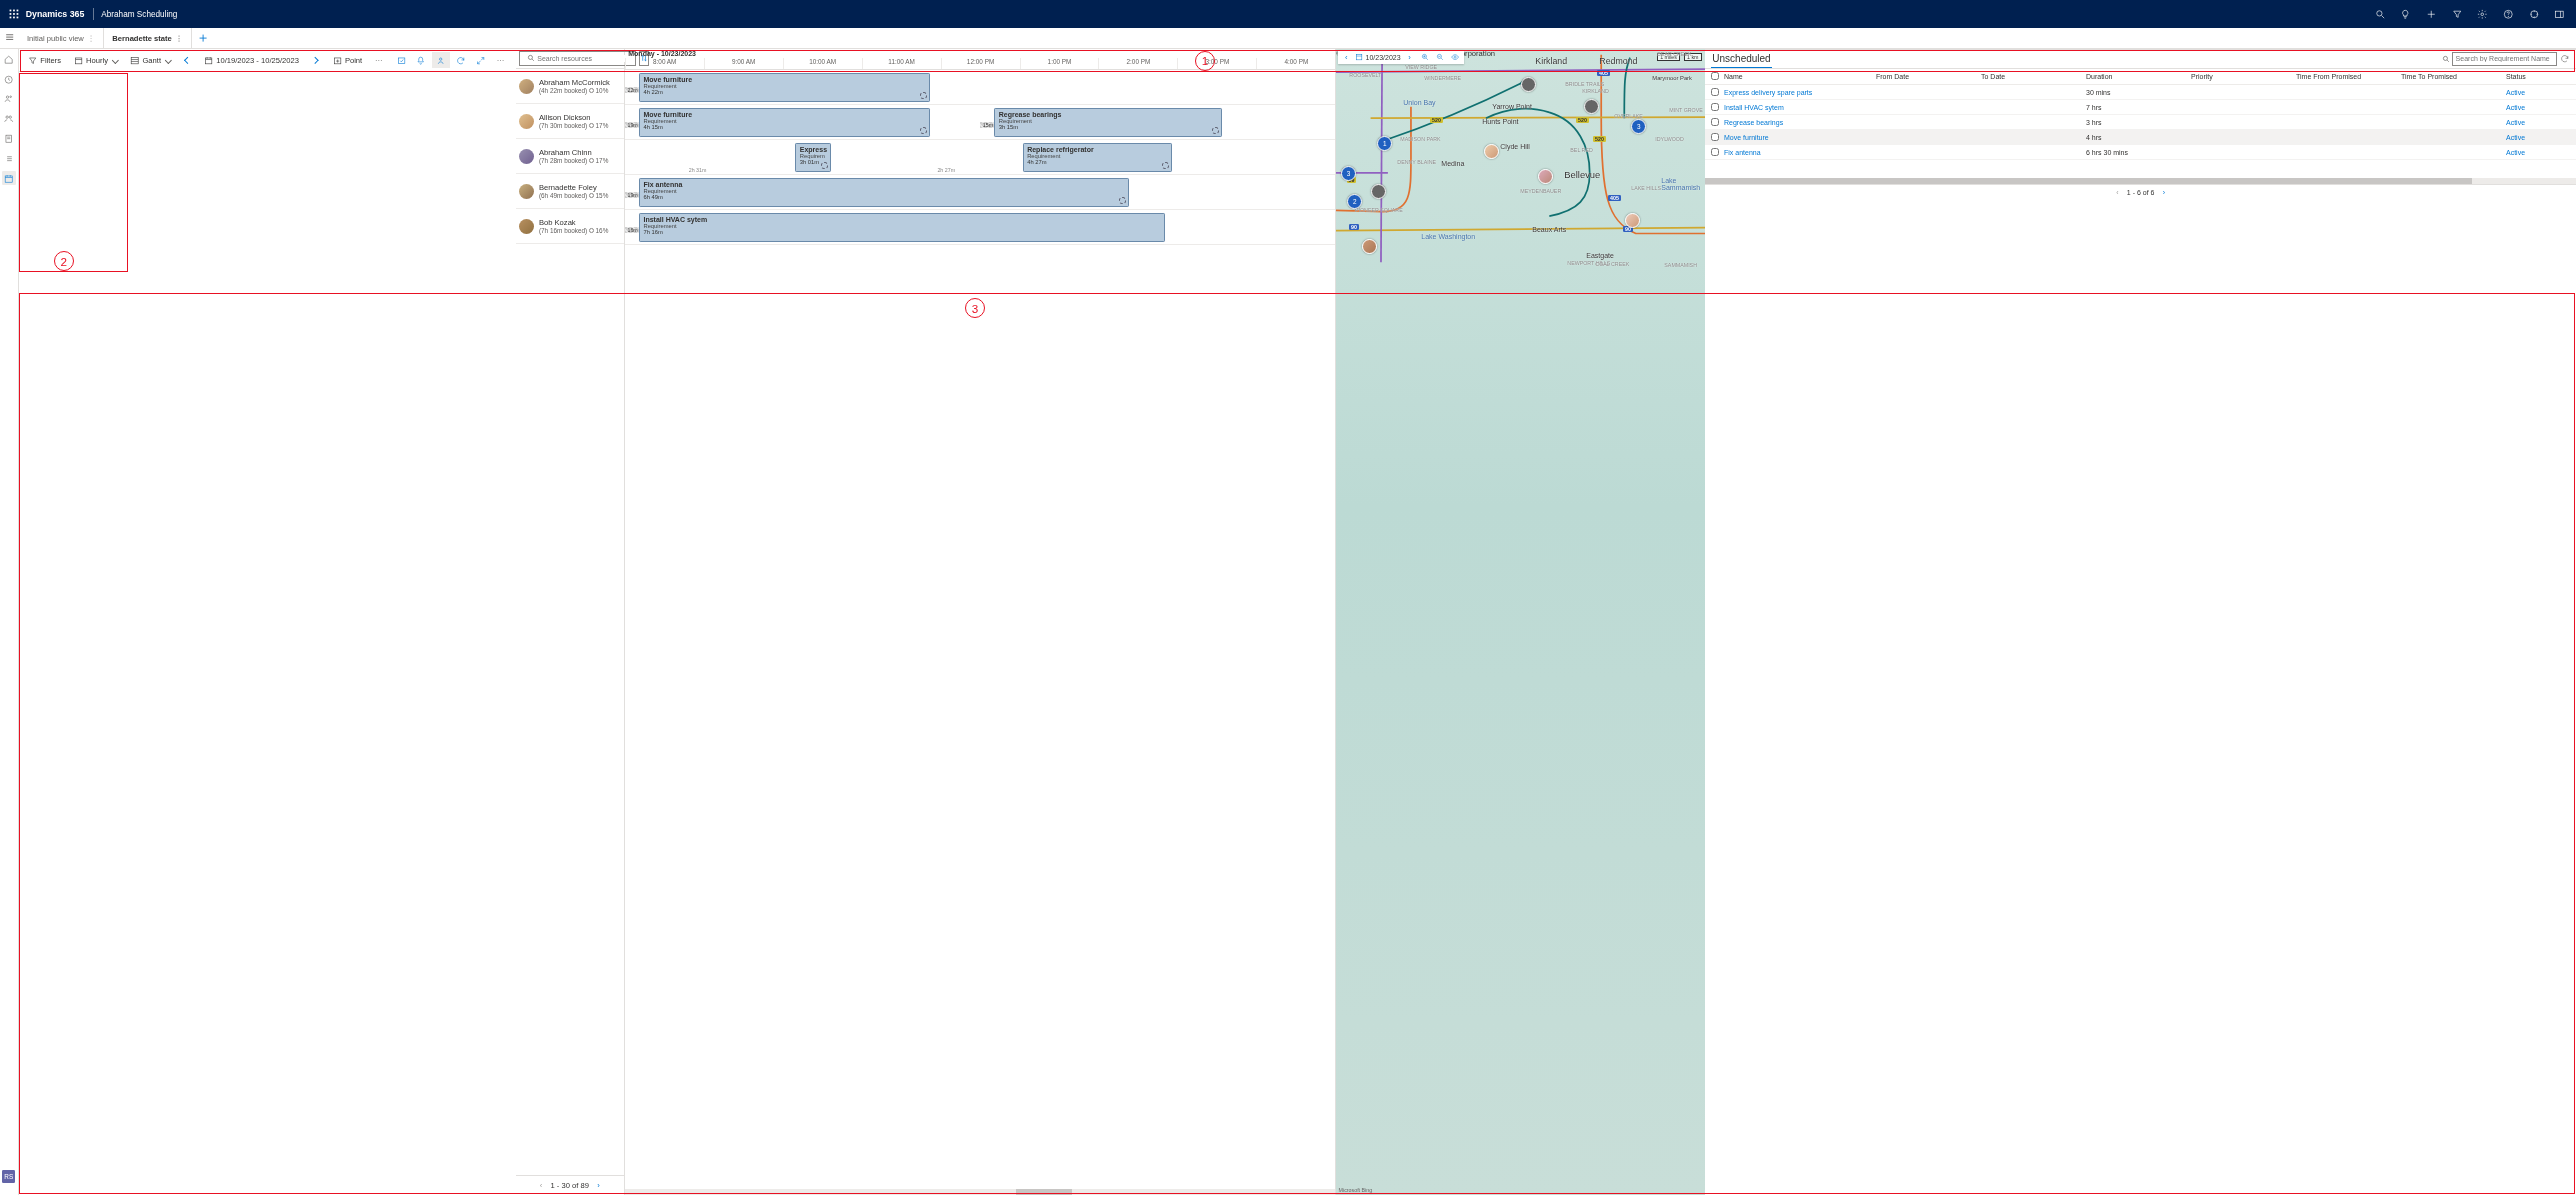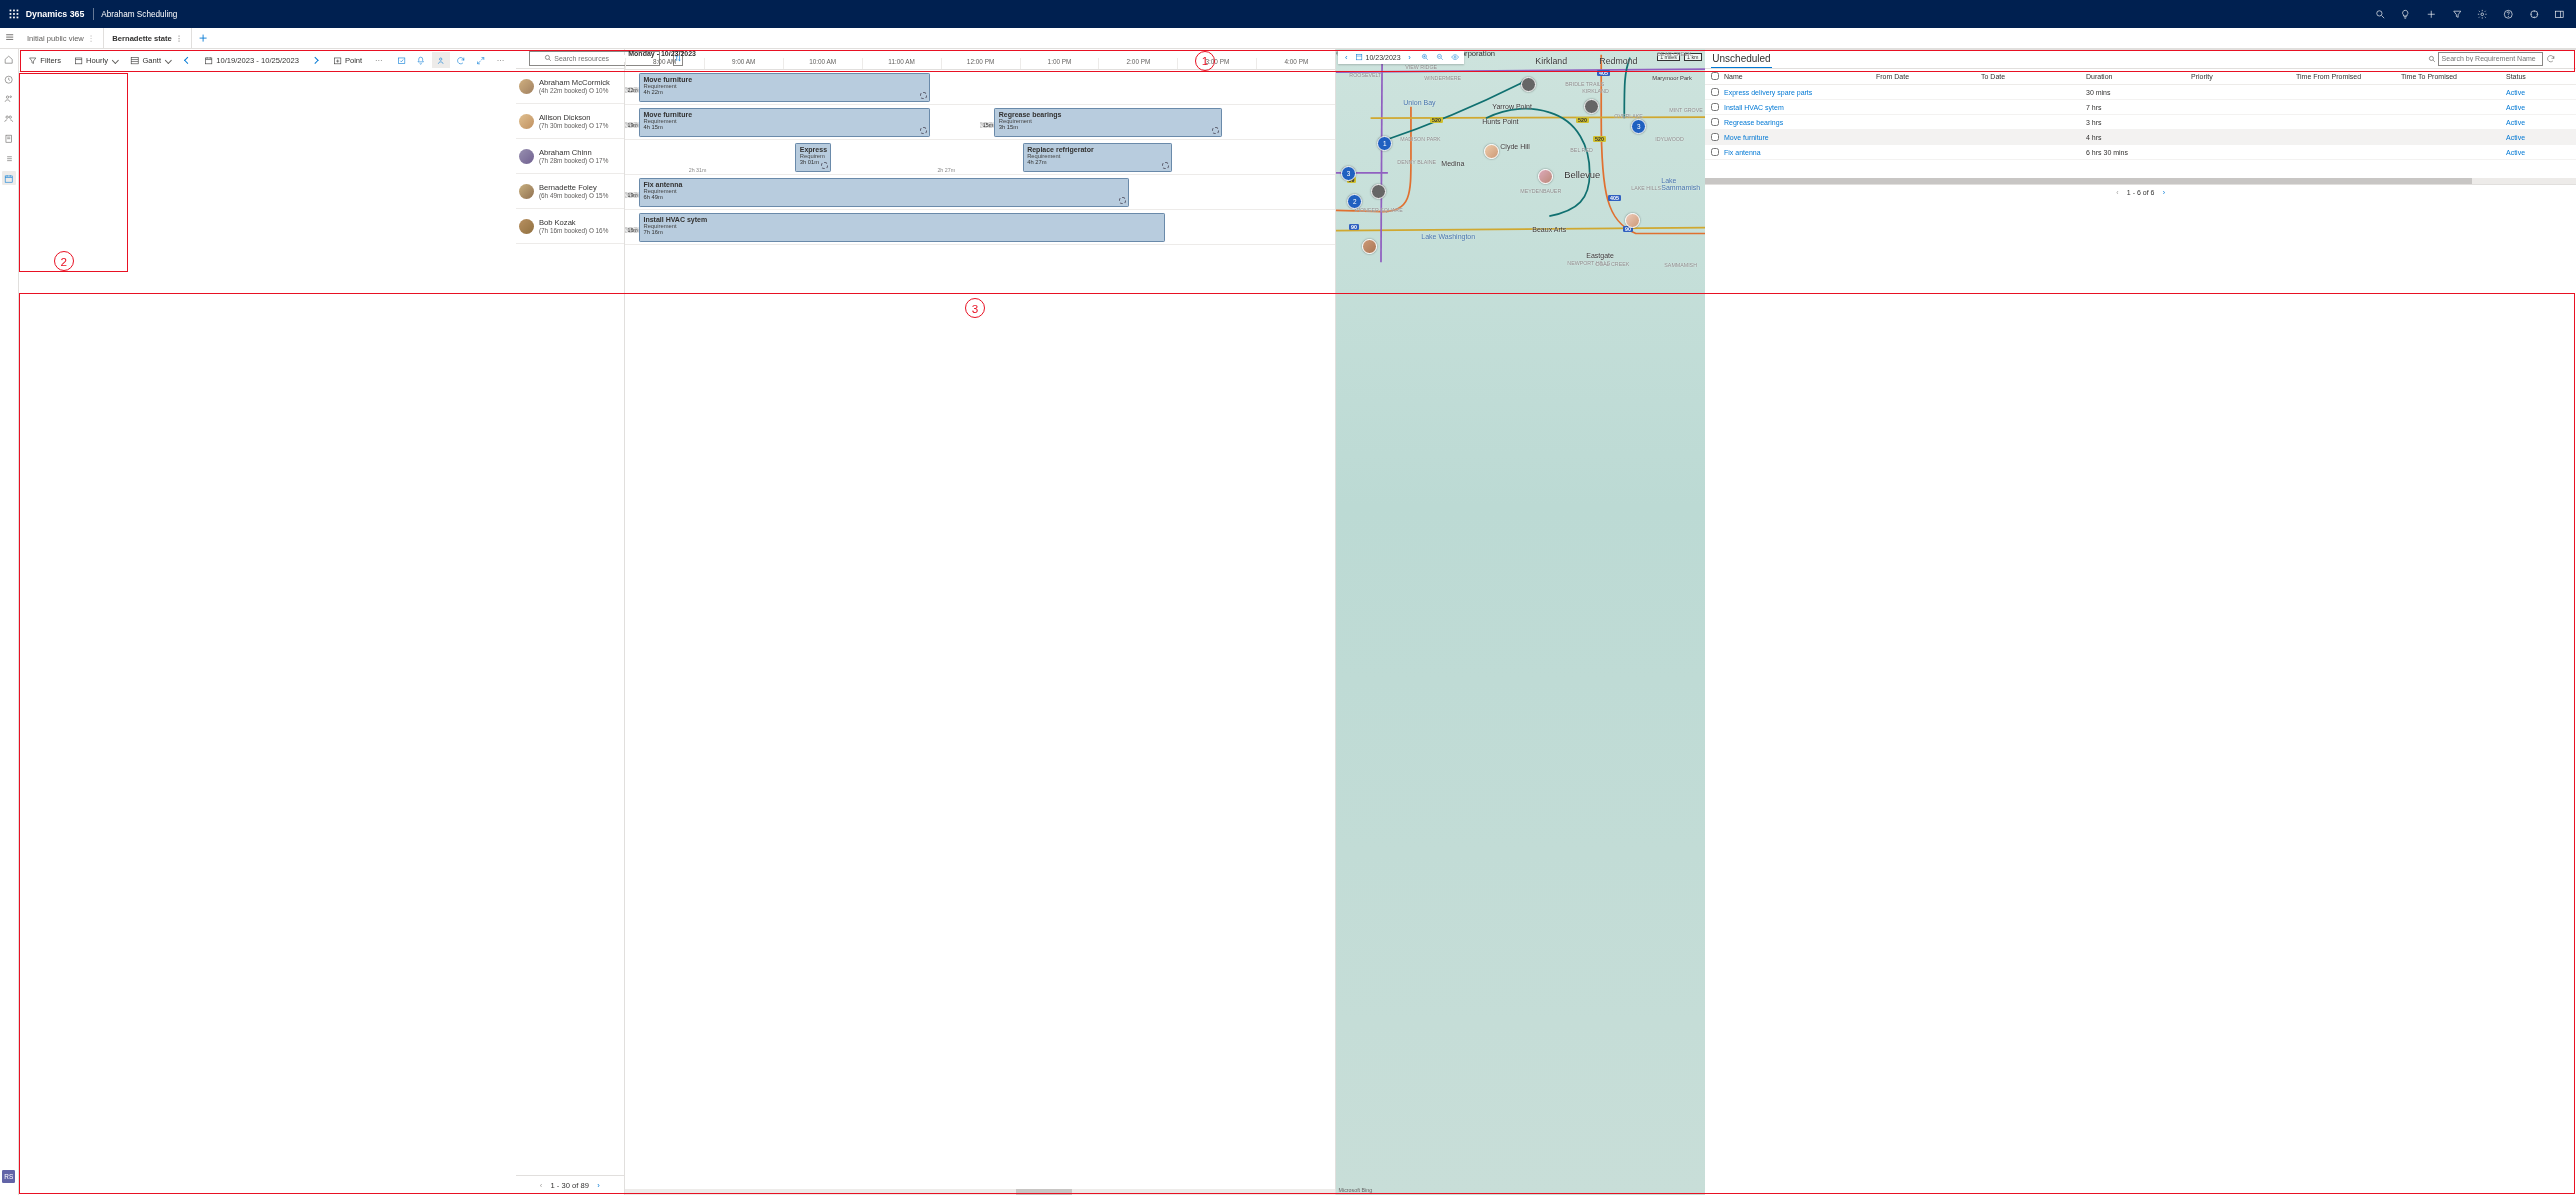--- a/index.html
+++ b/index.html
@@ -33,21 +33,21 @@
   .sb-toolbar .navchev { width:15px; display:flex; justify-content:center; cursor:pointer;}
   .sb-toolbar .navchev .arrow { width:4.7px; height:4.7px; border-top:0.9px solid #0078d4; border-left:0.9px solid #0078d4; }
   .sb-toolbar .right-tools { margin-left:auto; display:flex; gap:1.2px;}
   .sb-toolbar .right-tools .rt { width:18.7px; height:16.4px; display:flex; align-items:center; justify-content:center; cursor:pointer; color:#0078d4;}
   .sb-toolbar .right-tools .rt.active { background:#edebe9;}
   .sb-toolbar .right-tools svg { stroke:#0078d4;}
   
   .sched { flex:1 1 auto; display:flex; min-height:0; position:relative;}
   .resources { width:109px; border-right:0.6px solid #e1dfdd; display:flex; flex-direction:column;}
   .res-search { height:20px; display:flex; align-items:center; border-bottom:0.6px solid #e1dfdd;}
-  .res-search .inwrap { flex:1; display:flex; align-items:center; border:0.6px solid #8a8886; margin:13px; height:15px; padding:0 14px; gap:2.3px;}
+  .res-search .inwrap { flex:1; display:flex; align-items:center; border:0.6px solid #8a8886; margin:3px; height:15px; padding:0 7px; gap:2.3px;}
   .res-search input { border:0; outline:0; flex:1; font-size:7px; }
   .res-search .sortbtn { width:16.4px; height:15px; margin:1.8px 1.8px 1.8px 0; border:0.6px solid #8a8886; display:flex; align-items:center; justify-content:center; cursor:pointer;}
   .reslist { flex:1; overflow:auto;}
   .resrow { height:35px; border-bottom:0.6px solid #edebe9; display:flex; align-items:center; gap:4.7px; padding:0 3.5px;}
   .resrow .av { width:15px; height:15px; border-radius:50%; background:linear-gradient(135deg,#d0b080,#a08060); flex:none;}
   .resrow .av.f2{background:linear-gradient(135deg,#e0c090,#c09060);} 
   .resrow .av.f3{background:linear-gradient(135deg,#9890b0,#706090);} 
   .resrow .av.f4{background:linear-gradient(135deg,#c8b080,#907050);} 
   .resrow .av.f5{background:linear-gradient(135deg,#b89060,#907040);} 
   .resrow .rname { font-size:7.6px; }
@@ -85,21 +85,21 @@
   .mapcol .rpin { position:absolute; width:15px; height:15px; border-radius:50%; border:1.2px solid #fff; box-shadow:0 0 1.8px rgba(0,0,0,.5);}; 
   .mapcol .attrib { position:absolute; right:2.3px; bottom:1.2px; font-size:5.3px; color:#444;}
   .mapcol .bing   { position:absolute; left:2.3px; bottom:2.3px; font-size:5.3px; color:#666;}
   .mapcol .scale  { position:absolute; right:3.5px; top:3.5px; font-size:5.3px; color:#333; display:flex; gap:3.5px;}
   .mapcol .scale .seg{border:0.6px solid #333; padding:0 2.3px; background:rgba(255,255,255,.7);}
   .mapcol .road{ position:absolute; background:#d0c030; border-radius:1.2px; padding:0 1.8px; font-size:5.3px; font-weight:bold;}
   
   .bottom { border-top:0.6px solid #e1dfdd; display:flex; flex-direction:column; height:152px;}
   .btabs { height:18.7px; display:flex; align-items:center; border-bottom:0.6px solid #e1dfdd; padding-left:5.8px; gap:4.7px;}
   .btabs .btab { font-size:10px; padding:3.5px 1.2px; border-bottom:1.2px solid #0078d4; color:#323130;}
-  .btabs .rsrch { margin-left:auto; display:flex; align-items:center; gap:2.3px; padding-right:21px;}
+  .btabs .rsrch { margin-left:auto; display:flex; align-items:center; gap:2.3px; padding-right:7px;}
   .btabs .rsrch input { border:0.6px solid #8a8886; height:14px; width:105px; font-size:7px; padding:0 2.3px;}
   .bhdr { height:16.4px; display:flex; align-items:center; border-bottom:0.6px solid #edebe9; font-size:7px; color:#605e5c;}
   .brow { height:15px; display:flex; align-items:center; border-bottom:0.6px solid #f3f2f1; font-size:7px;}
   .brow:hover, .brow.sel { background:#f3f2f1;}
   .bcol.chk { width:18.7px; display:flex; justify-content:center;}
   .bcol.name { width:152px; color:#0078d4;}
   .bcol.from { width:105px;}
   .bcol.to   { width:105px;}
   .bcol.dur  { width:105px;}
   .bcol.pri  { width:105px;}

